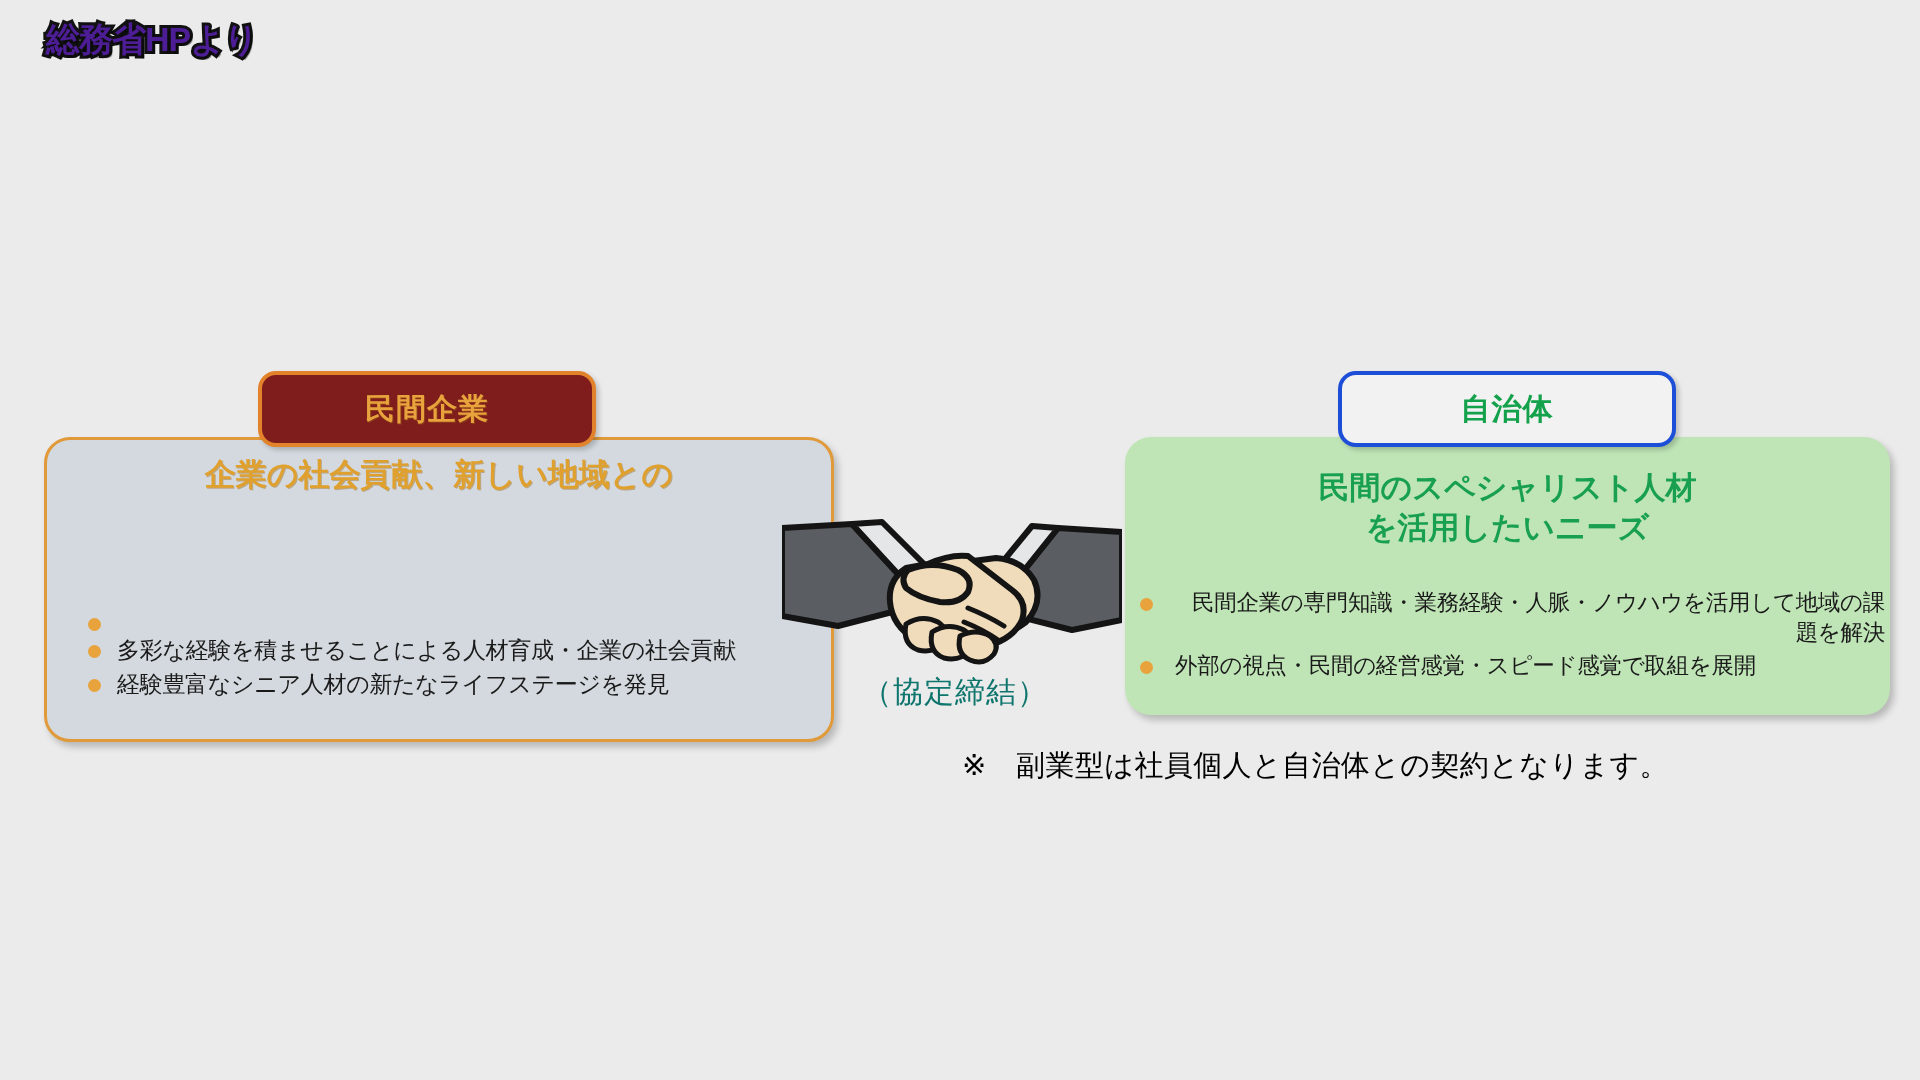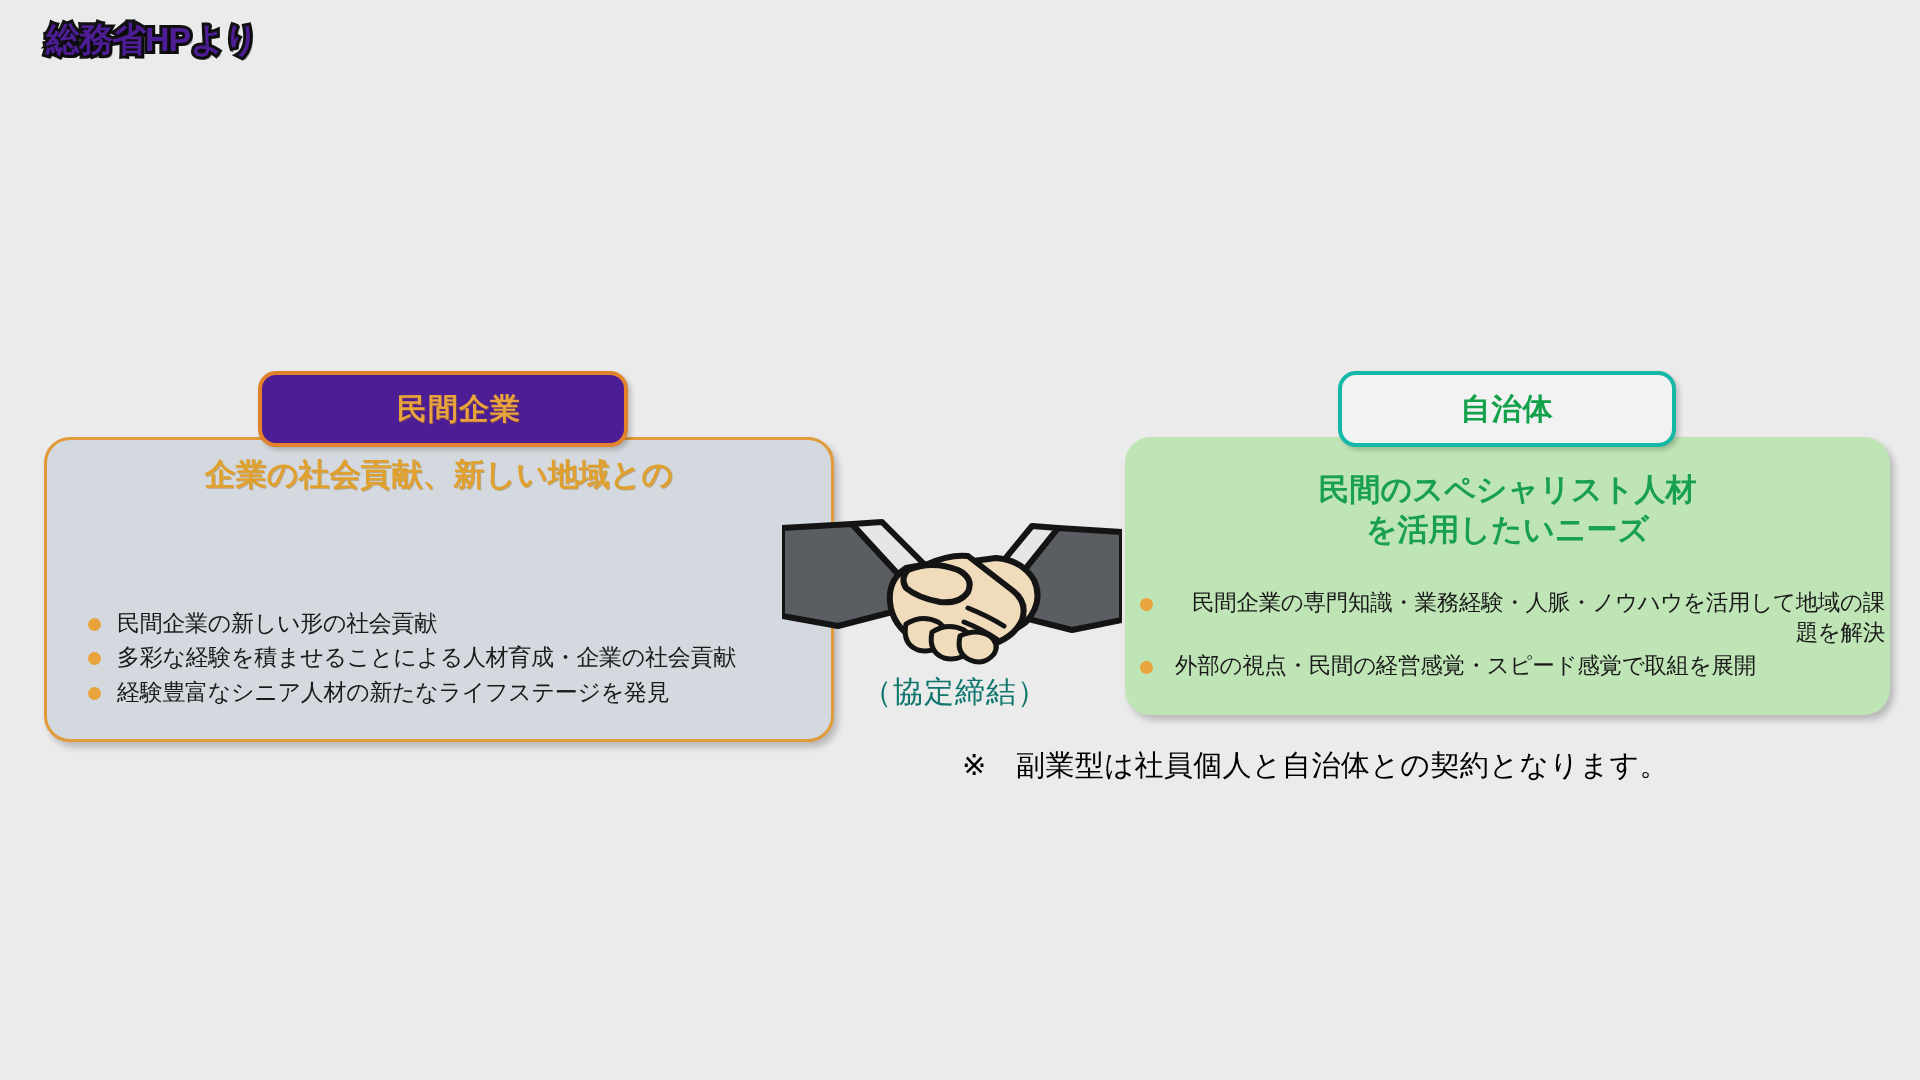--- a/index.html
+++ b/index.html
@@ -49,29 +49,28 @@
     height: 305px;
     background: #d3d9de;
     border: 3px solid #e09a3a;
   }
   #left-tag {
     position: absolute;
     left: 258px;
     top: 371px;
     width: 330px;
     height: 68px;
-    background: #4c1d95;
+    background: #7f1d1d;
     border: 4px solid #e2822a;
     border-radius: 18px;
     box-shadow: 3px 3px 5px rgba(0,0,0,0.20);
     display: flex;
     align-items: center;
     justify-content: center;
     z-index: 5;
-    padding-left: 32px;
   }
   #left-tag-label {
     font-size: 30px;
     font-weight: bold;
     color: #e8a33c;
     text-shadow: 1px 1px 0 rgba(160,100,20,0.45);
     letter-spacing: 1px;
   }
   #left-heading {
     position: absolute;
@@ -103,21 +102,21 @@
     background: #bfe5b6;
     border: none;
   }
   #right-tag {
     position: absolute;
     left: 1338px;
     top: 371px;
     width: 330px;
     height: 68px;
     background: #f2f2f2;
-    border: 4px solid #14b8a6;
+    border: 4px solid #1d4ed8;
     border-radius: 18px;
     box-shadow: 3px 3px 5px rgba(0,0,0,0.20);
     display: flex;
     align-items: center;
     justify-content: center;
     z-index: 5;
   }
   #right-tag-label {
     font-size: 30px;
     font-weight: bold;
@@ -128,20 +127,21 @@
     position: absolute;
     left: 1125px;
     top: 470px;
     width: 765px;
     text-align: center;
     font-size: 31px;
     font-weight: bold;
     line-height: 1.30;
     color: #18a050;
     z-index: 6;
+    font-family: Liberation Mono, monospace;
   }
   #right-bullets {
     position: absolute;
     left: 1140px;
     top: 588px;
     width: 745px;
     z-index: 6;
   }
 
   
@@ -216,21 +216,20 @@
     <span id="left-tag-label">民間企業</span>
   </div>
 
   <div id="left-heading">
     <div>企業の社会貢献、新しい地域との</div>
   </div>
 
   <div id="left-bullets">
     <div class="bullet-row">
       <span class="bullet-dot"></span>
-      <span class="bullet-text">民間企業の新しい形の社会貢献</span>
     </div>
     <div class="bullet-row">
       <span class="bullet-dot"></span>
       <span class="bullet-text">多彩な経験を積ませることによる人材育成・企業の社会貢献</span>
     </div>
     <div class="bullet-row">
       <span class="bullet-dot"></span>
       <span class="bullet-text">経験豊富なシニア人材の新たなライフステージを発見</span>
     </div>
   </div>

